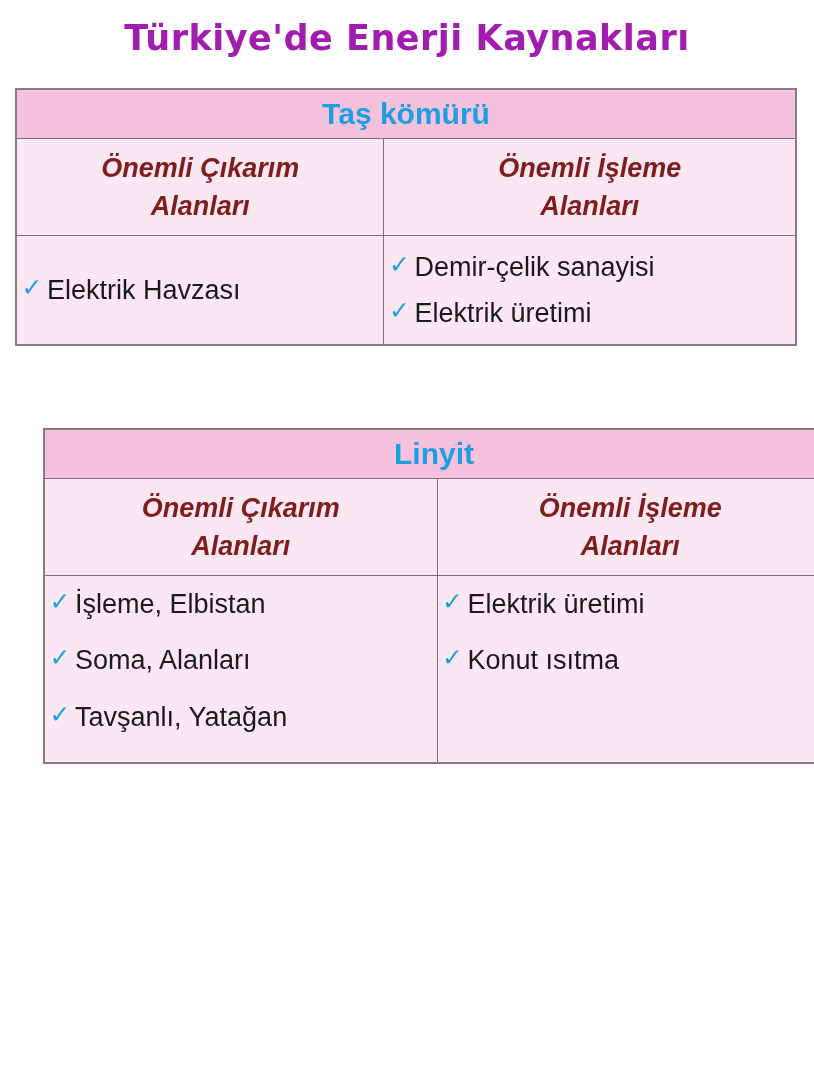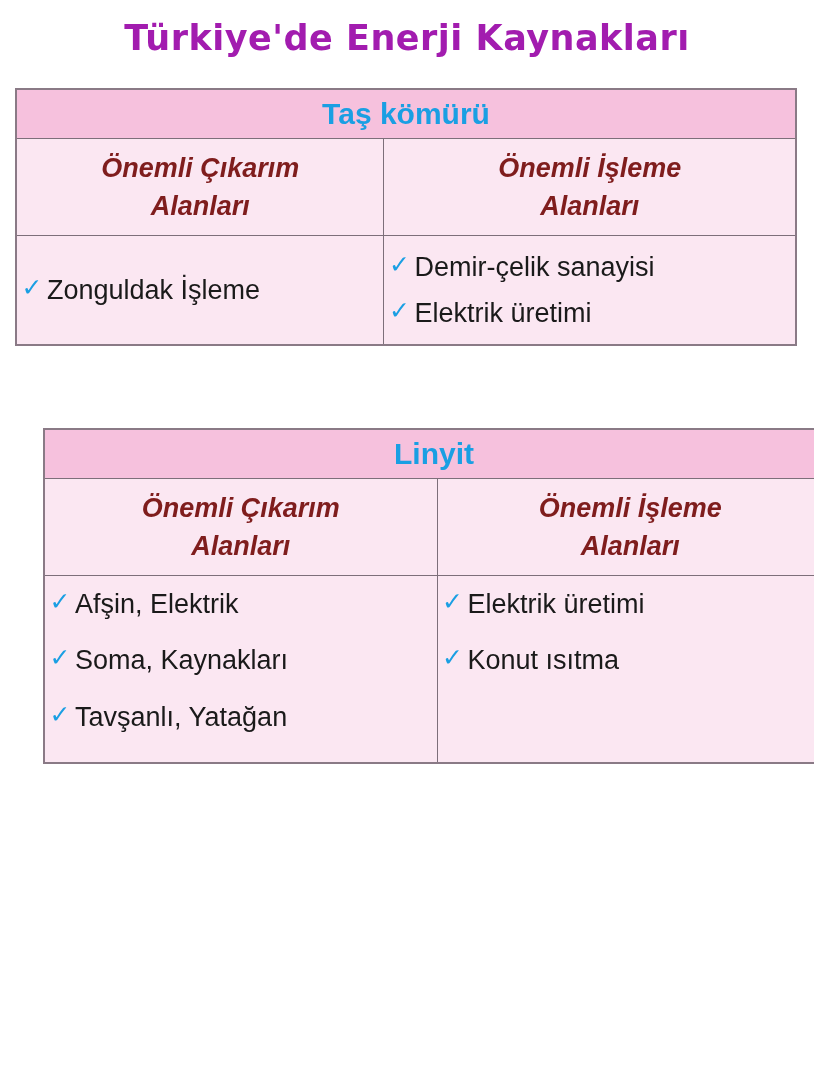--- a/index.html
+++ b/index.html
@@ -139,21 +139,21 @@
       <td class="col-header-cell">
         <span>Önemli İşleme</span><br>
         <span>Alanları</span>
       </td>
     </tr>
     <tr>
       <td class="items-cell">
         <ul class="item-list">
           <li class="item-row">
             <span class="check-icon">✓</span>
-            <span class="item-text">Zonguldak İşleme</span>
+            <span class="item-text">Elektrik Havzası</span>
           </li>
         </ul>
       </td>
       <td class="items-cell">
         <ul class="item-list">
           <li class="item-row">
             <span class="check-icon">✓</span>
             <span class="item-text">Demir-çelik sanayisi</span>
           </li>
           <li class="item-row">
@@ -183,25 +183,25 @@
       <td class="col-header-cell">
         <span>Önemli İşleme</span><br>
         <span>Alanları</span>
       </td>
     </tr>
     <tr>
       <td class="items-cell">
         <ul class="item-list">
           <li class="item-row">
             <span class="check-icon">✓</span>
-            <span class="item-text">Afşin, Elektrik</span>
-          </li>
-          <li class="item-row">
-            <span class="check-icon">✓</span>
-            <span class="item-text">Soma, Kaynakları</span>
+            <span class="item-text">İşleme, Elbistan</span>
+          </li>
+          <li class="item-row">
+            <span class="check-icon">✓</span>
+            <span class="item-text">Soma, Alanları</span>
           </li>
           <li class="item-row">
             <span class="check-icon">✓</span>
             <span class="item-text">Tavşanlı, Yatağan</span>
           </li>
         </ul>
       </td>
       <td class="items-cell">
         <ul class="item-list">
           <li class="item-row">

